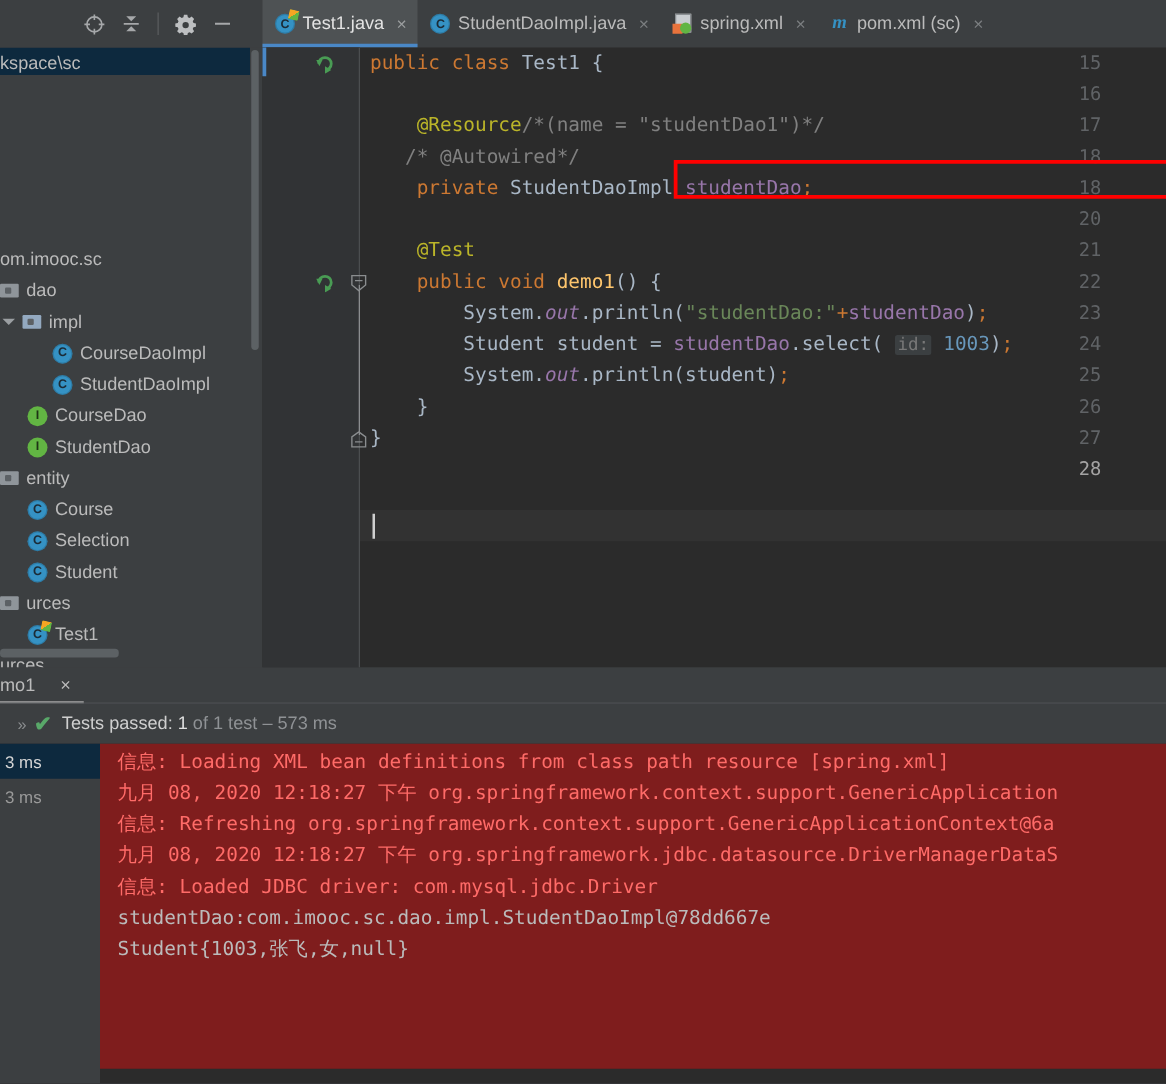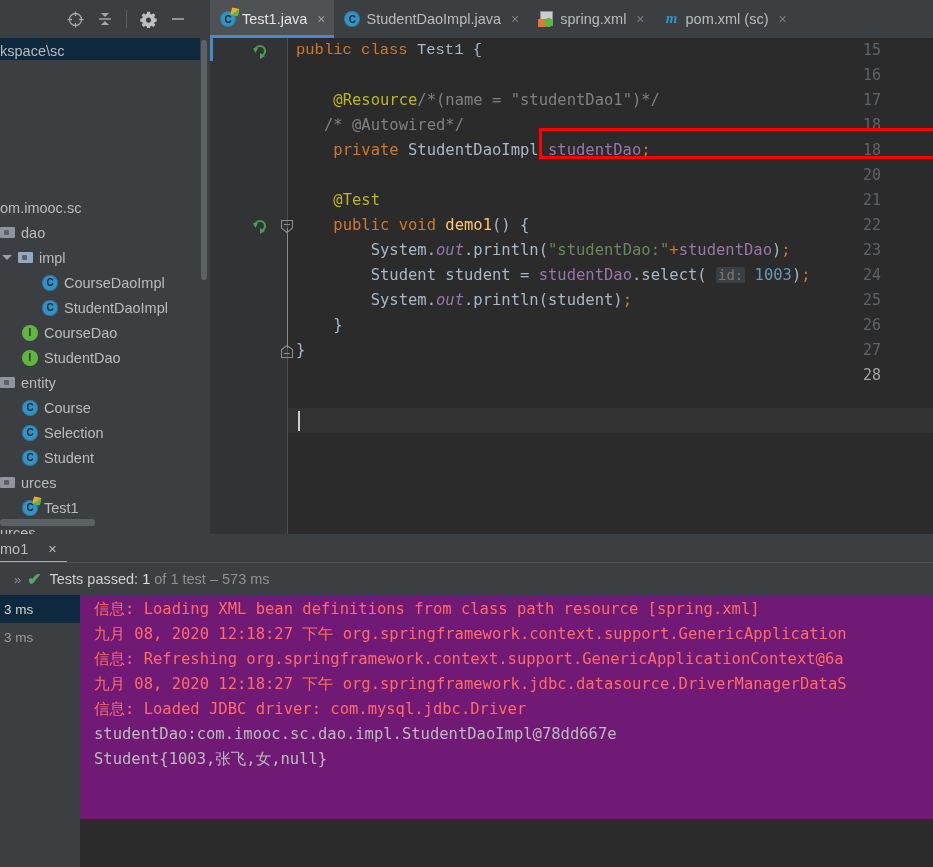--- a/index.html
+++ b/index.html
@@ -263,22 +263,22 @@
   }
   .ttrow {
     position: absolute; left: 0; width: 80px; height: 28px;
     display: flex; align-items: center; justify-content: flex-start;
     padding-left: 4px; box-sizing: border-box;
     font-size: 13.5px;
   }
   .ttrow.sel { background: #0d293e; color: #d6d6d6; }
   .ttrow.norm { color: #9a9a9a; }
   #console {
-    position: absolute; left: 80px; top: 0; right: 0; height: 224px;
-    background: #701a75; overflow: hidden;
+    position: absolute; left: 80px; top: 0; right: 0; height: 260px;
+    background: #7f1d1d; overflow: hidden;
   }
   .cline {
     position: absolute; left: 14px; white-space: pre;
     font-family: "DejaVu Sans Mono", monospace; font-size: 15.5px;
     line-height: 25px; height: 25px;
   }
   .cline.err { color: #ff6b68; }
   .cline.out { color: #bbbbbb; }
 </style>
 </head>
@@ -487,21 +487,21 @@
     </div>
     <div class="fold" style="top:307px;">
       <svg width="14" height="14" viewBox="0 0 14 14">
         <path d="M7 0.5 L12.5 4.5 V12.5 H1.5 V4.5 Z" fill="none" stroke="#8a8d8f" stroke-width="1.1"></path>
         <line x1="4" y1="8.5" x2="10" y2="8.5" stroke="#8a8d8f" stroke-width="1.1"></line>
       </svg>
     </div>
     <div style="position:absolute;left:77px;top:190px;width:1px;height:120px;background:#8a8d8f;"></div>
 
     <div id="code">
-      <div class="cl" style="top:0px;font-family:Liberation Mono, monospace;"><span class="k">public class </span><span class="cls">Test1 {</span></div>
+      <div class="cl" style="top:0px;"><span class="k">public class </span><span class="cls">Test1 {</span></div>
       <div class="cl" style="top:25px;"></div>
       <div class="cl" style="top:50px;">    <span class="ann">@Resource</span><span class="cm">/*(name = "studentDao1")*/</span></div>
       <div class="cl" style="top:75px;">   <span class="cm">/* @Autowired*/</span></div>
       <div class="cl" style="top:100px;">    <span class="k">private </span><span class="cls">StudentDaoImpl </span><span class="fld">studentDao</span><span class="sem">;</span></div>
       <div class="cl" style="top:125px;"></div>
       <div class="cl" style="top:150px;">    <span class="ann">@Test</span></div>
       <div class="cl" style="top:175px;">    <span class="k">public void </span><span style="color:#ffc66d;">demo1</span><span class="cls">() {</span></div>
       <div class="cl" style="top:200px;">        <span class="cls">System.</span><span class="it">out</span><span class="cls">.println(</span><span class="st">"studentDao:"</span><span class="sem">+</span><span class="fld">studentDao</span><span class="cls">)</span><span class="sem">;</span></div>
       <div class="cl" style="top:225px;">        <span class="cls">Student student = </span><span class="fld">studentDao</span><span class="cls">.select( </span><span class="hintbg">id:</span><span class="cls"> </span><span class="num">1003</span><span class="cls">)</span><span class="sem">;</span></div>
       <div class="cl" style="top:250px;">        <span class="cls">System.</span><span class="it">out</span><span class="cls">.println(student)</span><span class="sem">;</span></div>

